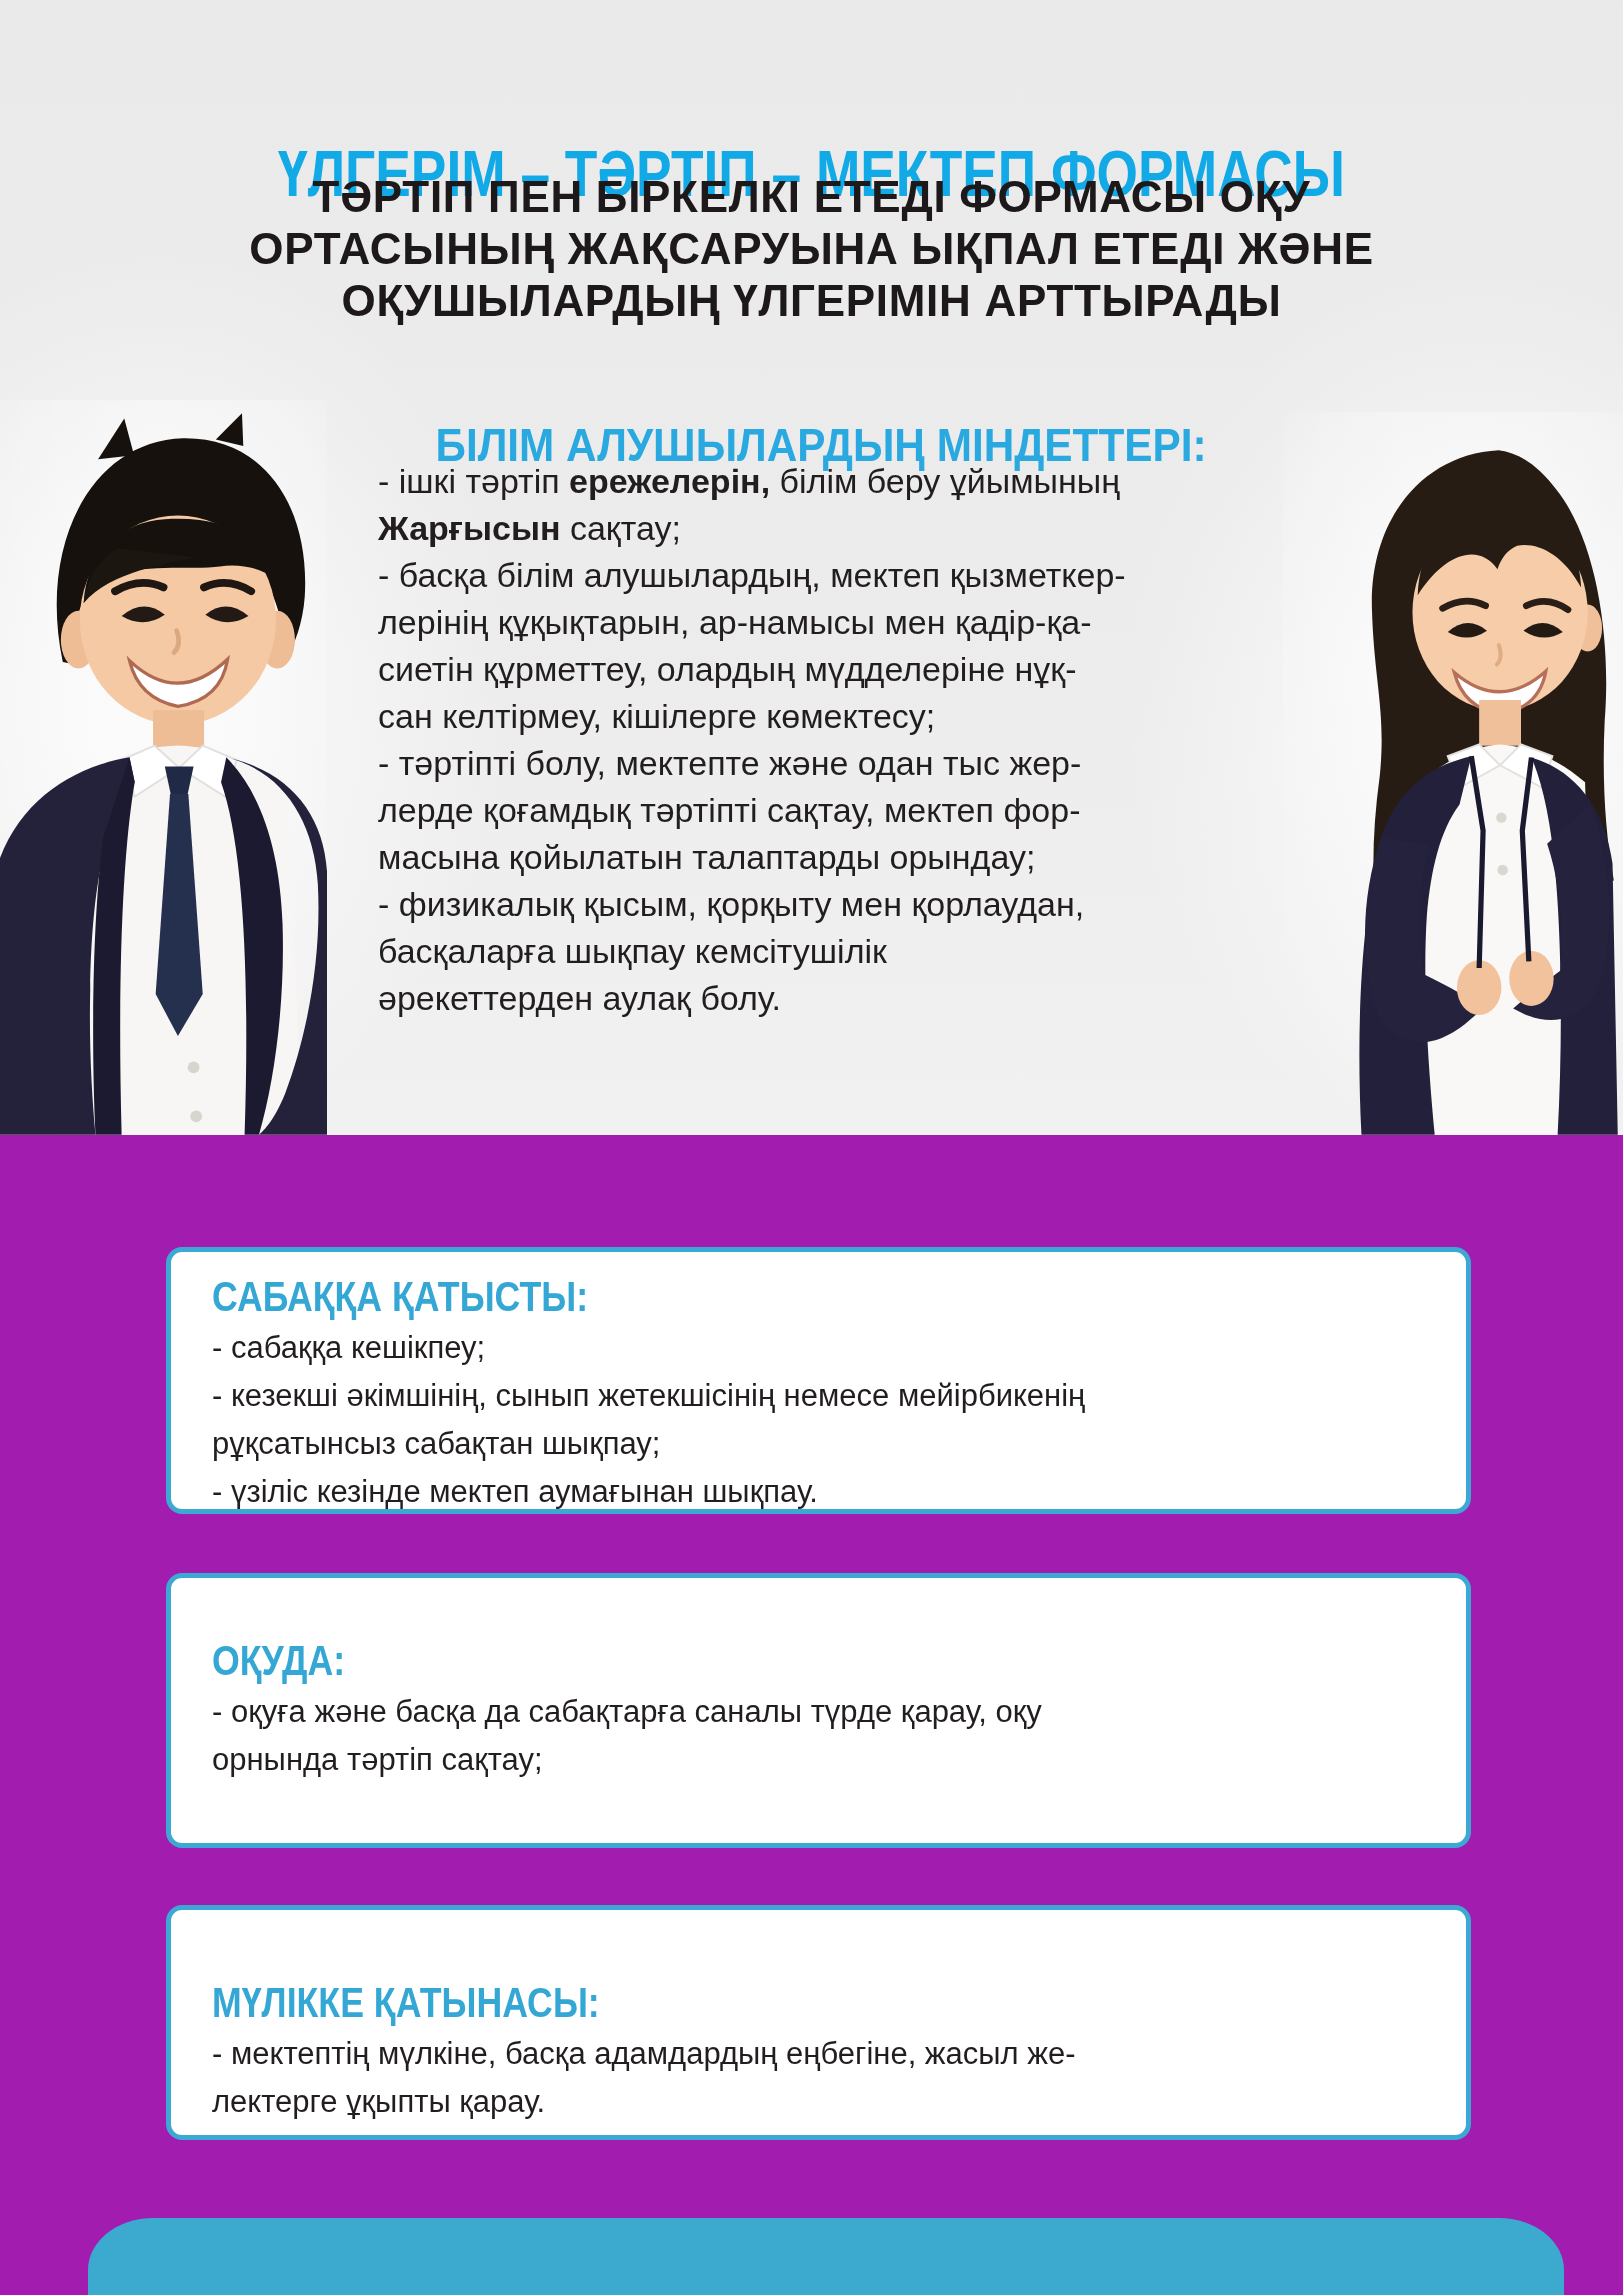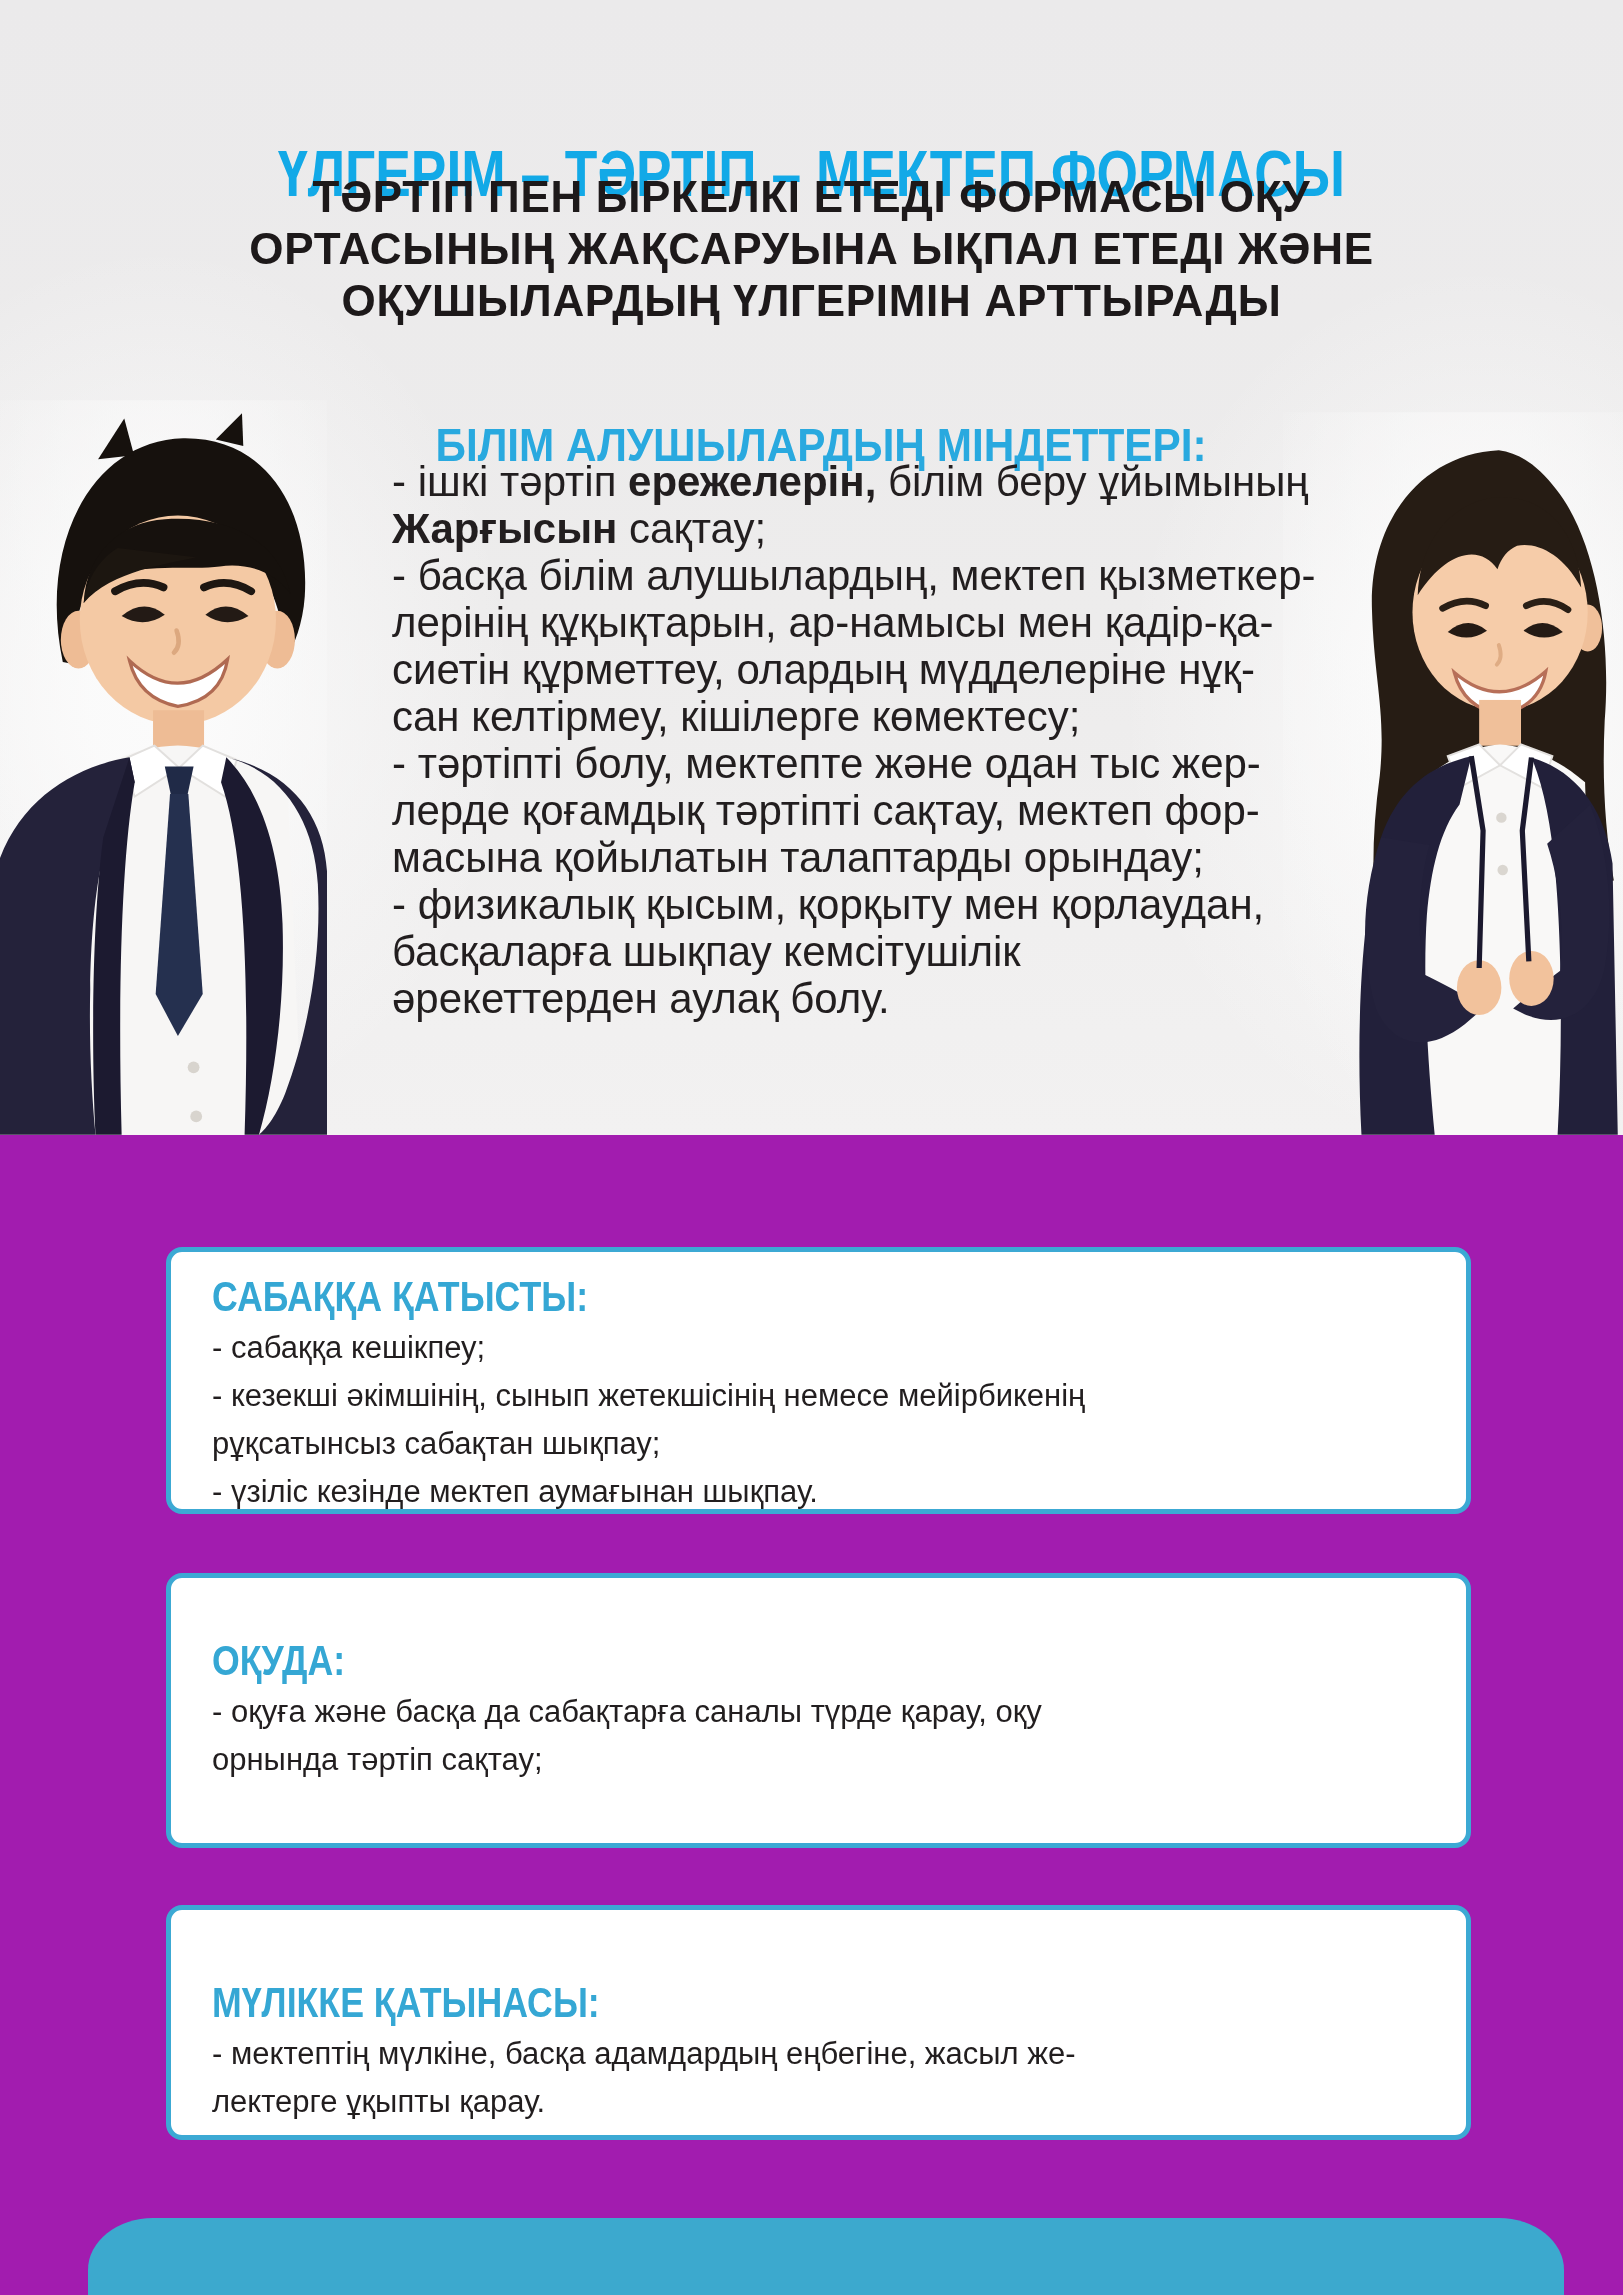--- a/index.html
+++ b/index.html
@@ -23,22 +23,22 @@
   .page-subtitle{
     position:absolute;left:0;top:171px;width:100%;text-align:center;
     font-size:44px;line-height:52px;font-weight:800;color:#1D191A;letter-spacing:0.7px;
   }
   .duties-heading{
     position:absolute;left:327px;top:378px;width:988px;text-align:center;
     font-size:47px;font-weight:800;color:#29A9DF;
     transform:scaleX(0.9);transform-origin:center;white-space:nowrap;
   }
   .duties{
-    position:absolute;left:392px;top:458px;width:955px;
-    font-size:42px;line-height:47px;color:#221E1F;
+    position:absolute;left:378px;top:458px;width:955px;
+    font-size:34px;line-height:47px;color:#221E1F;
   }
   .duties .line{white-space:nowrap;}
   .b{font-weight:bold;}
   
   .photo{position:absolute;}
   .photo svg{display:block;width:100%;height:100%;}
   .photo-boy{left:0;top:400px;width:327px;height:735px;}
   .photo-girl{left:1283px;top:412px;width:340px;height:723px;}
   
   .box{

